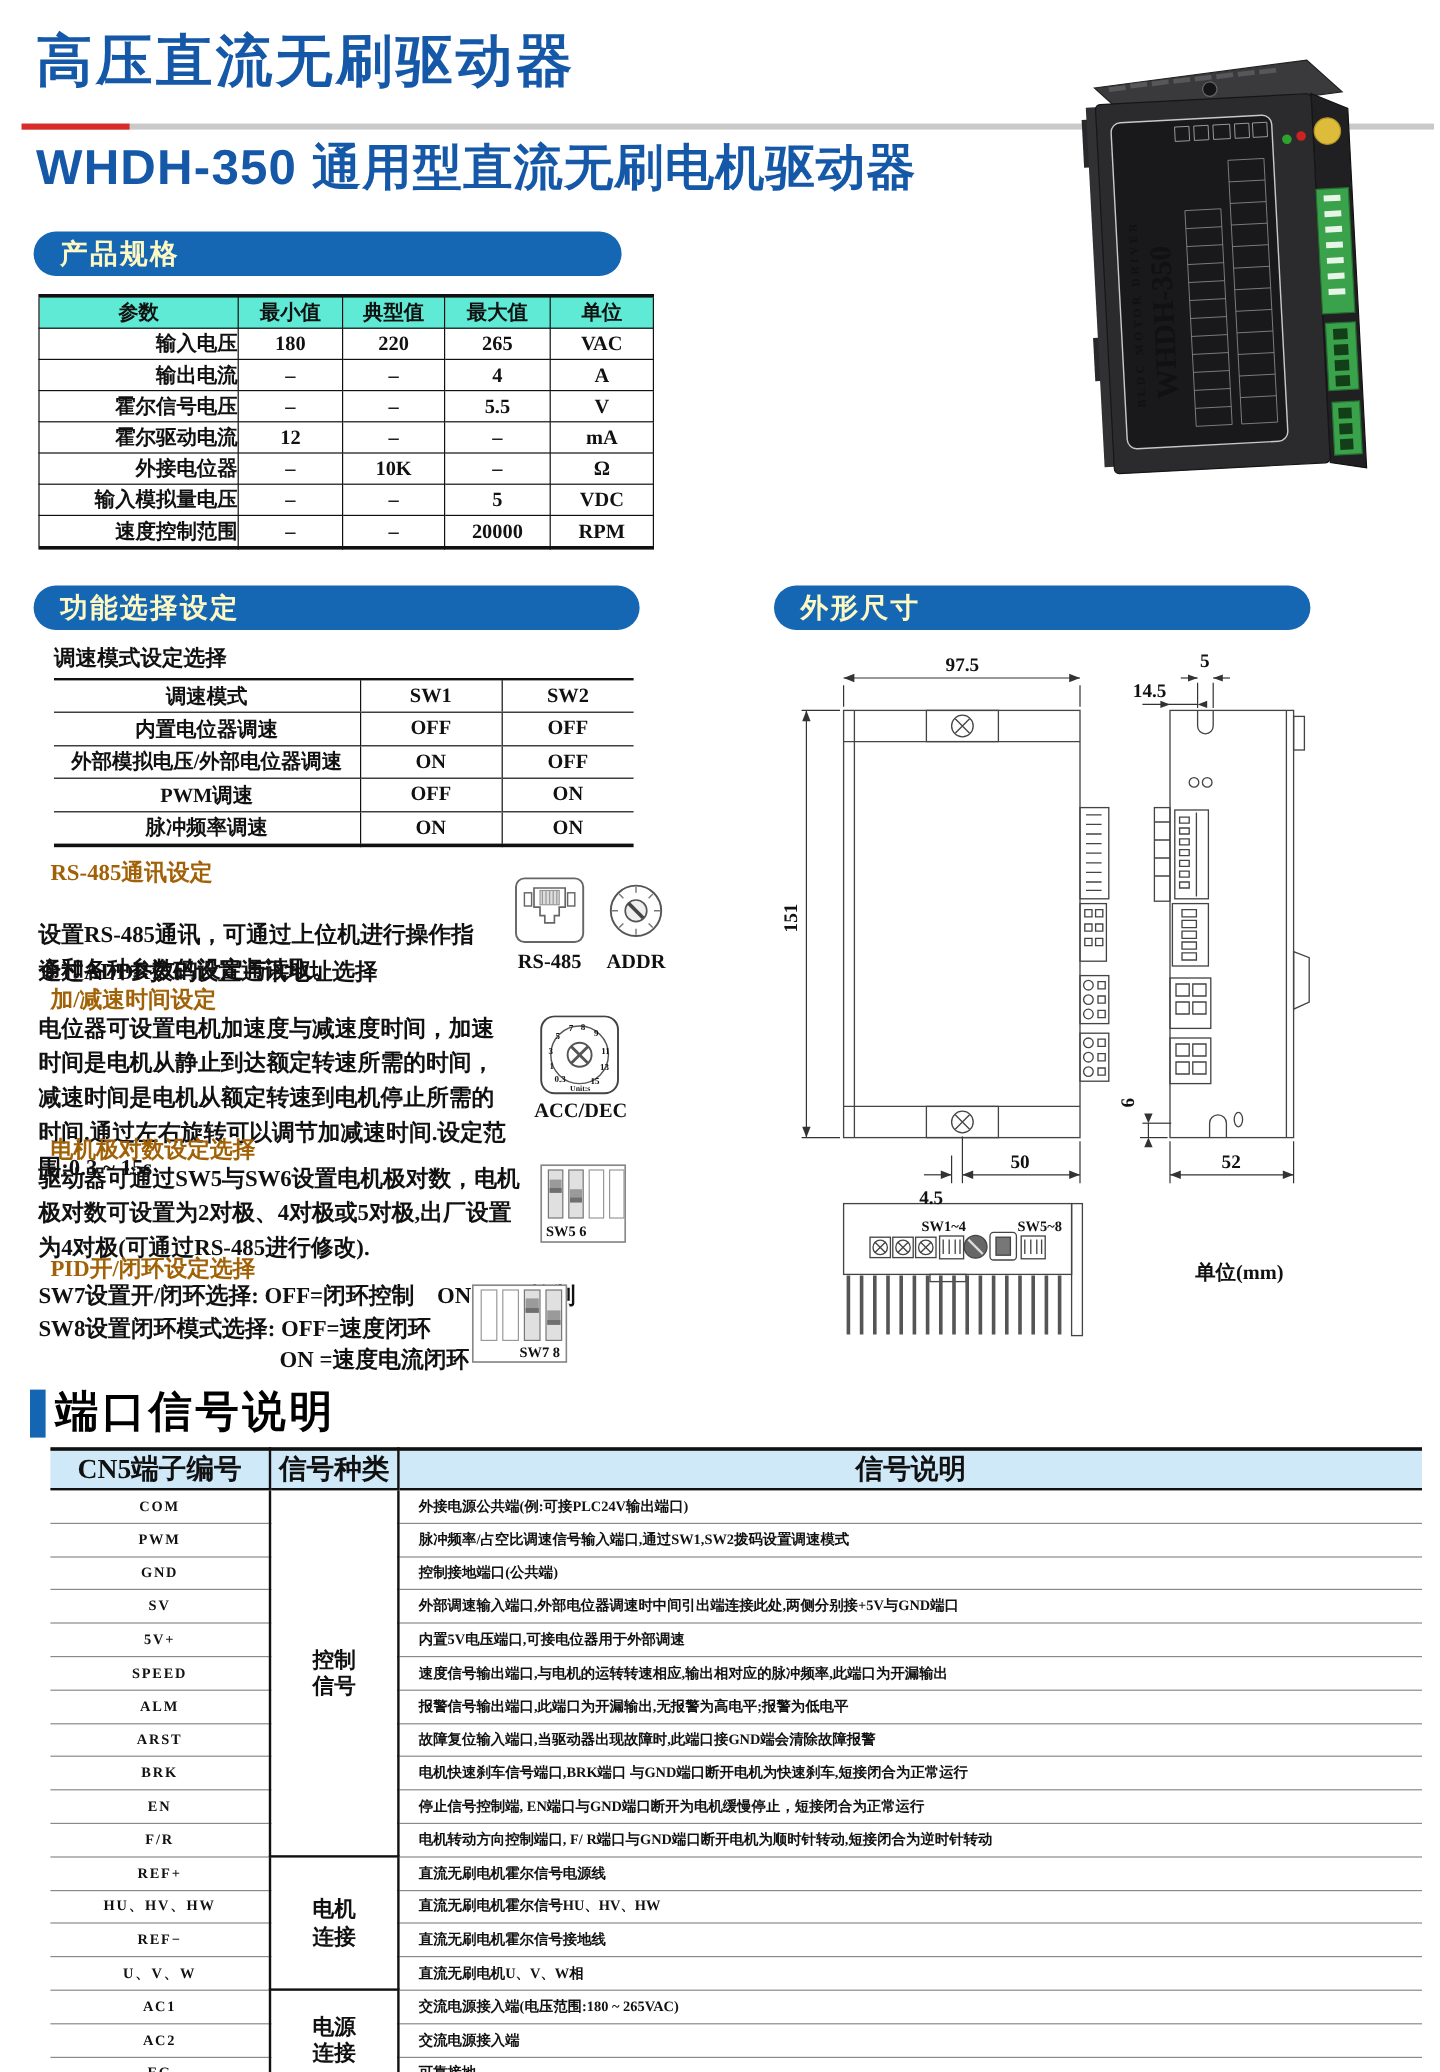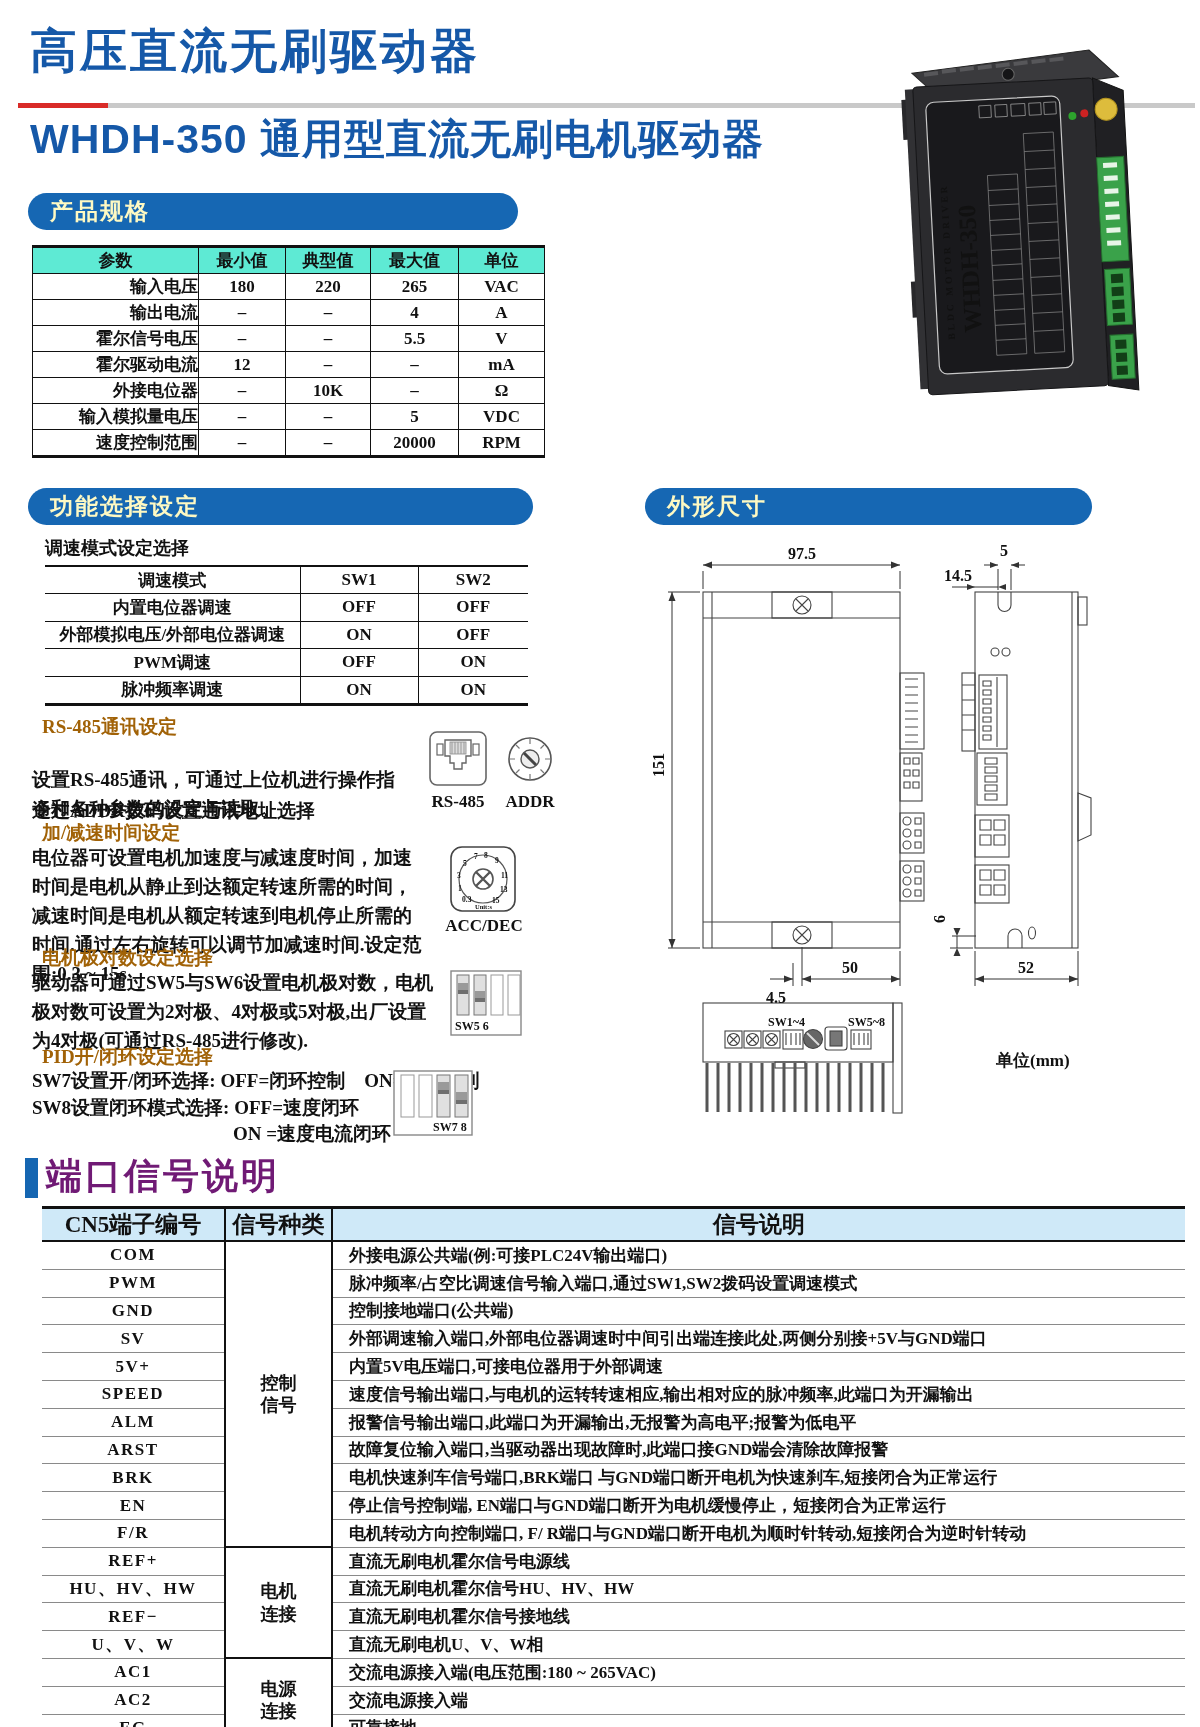--- a/index.html
+++ b/index.html
@@ -41,27 +41,27 @@
 
   
   .subhead{position:absolute;font-size:19px;font-weight:bold;color:#a16207;}
   .para{position:absolute;font-size:19px;font-weight:bold;line-height:29px;color:#111;}
   .icon-label{position:absolute;font-size:17px;font-weight:bold;text-align:center;color:#111;}
   .icon{position:absolute;}
 
   
   .port-title-bar{position:absolute;left:25px;top:1158px;width:13px;height:40px;background:#1566b2;}
   .port-title{position:absolute;left:46px;top:1152px;font-family:"Liberation Sans",sans-serif;
-              font-weight:800;font-size:36px;color:#701a75;letter-spacing:3px;}
+              font-weight:800;font-size:36px;color:#000000;letter-spacing:3px;}
   .port-table{position:absolute;left:42px;top:1206px;width:1143px;border-collapse:collapse;
               table-layout:fixed;font-weight:bold;
               border-top:3px solid #111;border-bottom:3px solid #111;}
   .port-table th{background:#cfe9f8;border-bottom:2px solid #111;height:31px;font-size:23px;padding:0;}
   .port-table th + th{border-left:2px solid #111;}
-  .port-table td{height:26.8px;font-size:17px;border-top:1px solid #8a8a8a;padding:0;}
+  .port-table td{height:26.8px;font-size:12px;border-top:1px solid #8a8a8a;padding:0;}
   .port-table td.term{text-align:center;letter-spacing:1.5px;}
   .port-table td.desc{text-align:left;padding-left:16px;border-left:2px solid #111;}
   .port-table td.cat{border:2px solid #111;text-align:center;font-size:18px;}
   .cat-text{display:inline-block;width:2.3em;line-height:1.25;}
 
   svg text{font-family:"Liberation Serif",serif;font-weight:bold;fill:#111;}
 </style>
 </head>
 <body>
 

